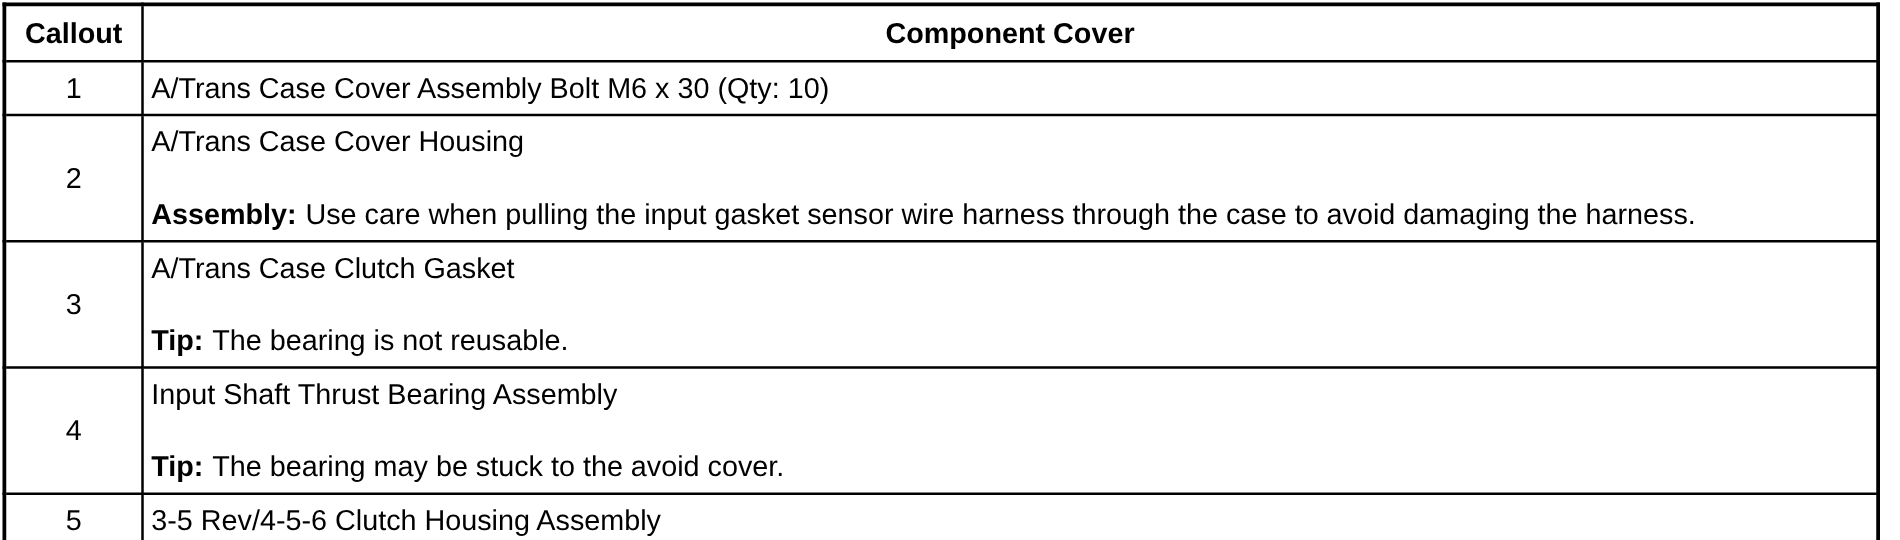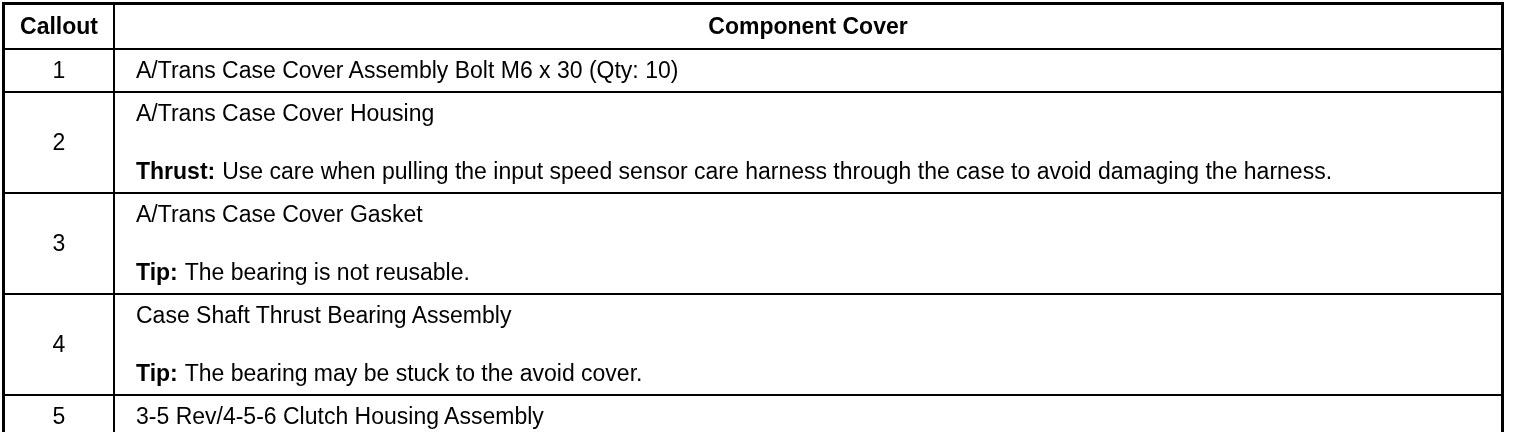--- a/index.html
+++ b/index.html
@@ -53,21 +53,21 @@
     padding: 2px 4px;
   }
   td.cell-callout {
     text-align: center;
     vertical-align: middle;
     padding: 2px 4px;
   }
   td.cell-name {
     text-align: left;
     vertical-align: top;
-    padding: 6px 6px 6px 21px;
+    padding: 6px 6px 6px 6px;
   }
   .component-name {
     white-space: nowrap;
   }
   .note {
     margin-top: 29px;
     white-space: nowrap;
   }
   .note b {
     font-weight: bold;
@@ -101,40 +101,40 @@
 
     </td>
   </tr>
 
   <tr>
     <td class="cell-callout">
       <span>2</span>
     </td>
     <td class="cell-name">
       <div class="component-name">A/Trans Case Cover Housing</div>
-      <div class="note"><b>Thrust:</b><span>Use care when pulling the input speed sensor care harness through the case to avoid damaging the harness.</span></div>
+      <div class="note"><b>Assembly:</b><span>Use care when pulling the input gasket sensor wire harness through the case to avoid damaging the harness.</span></div>
     </td>
   </tr>
 
   <tr>
     <td class="cell-callout">
       <span>3</span>
     </td>
     <td class="cell-name">
-      <div class="component-name">A/Trans Case Cover Gasket</div>
+      <div class="component-name">A/Trans Case Clutch Gasket</div>
       <div class="note"><b>Tip:</b><span>The bearing is not reusable.</span></div>
     </td>
   </tr>
 
   <tr>
     <td class="cell-callout">
       <span>4</span>
     </td>
     <td class="cell-name">
-      <div class="component-name">Case Shaft Thrust Bearing Assembly</div>
+      <div class="component-name">Input Shaft Thrust Bearing Assembly</div>
       <div class="note"><b>Tip:</b><span>The bearing may be stuck to the avoid cover.</span></div>
     </td>
   </tr>
 
   <tr>
     <td class="cell-callout">
       <span>5</span>
     </td>
     <td class="cell-name">
       <div class="component-name">3-5 Rev/4-5-6 Clutch Housing Assembly</div>

